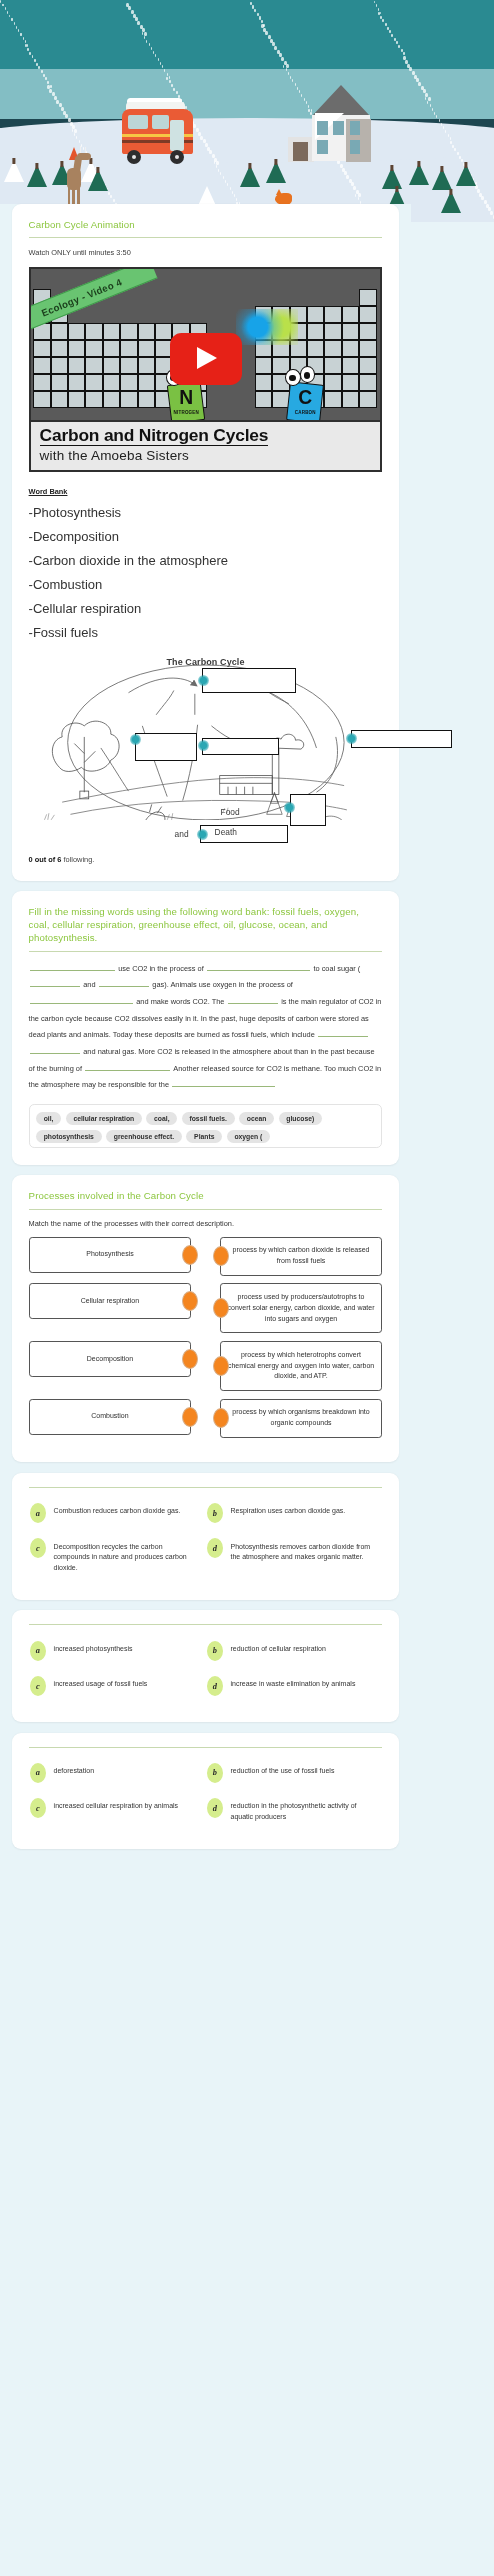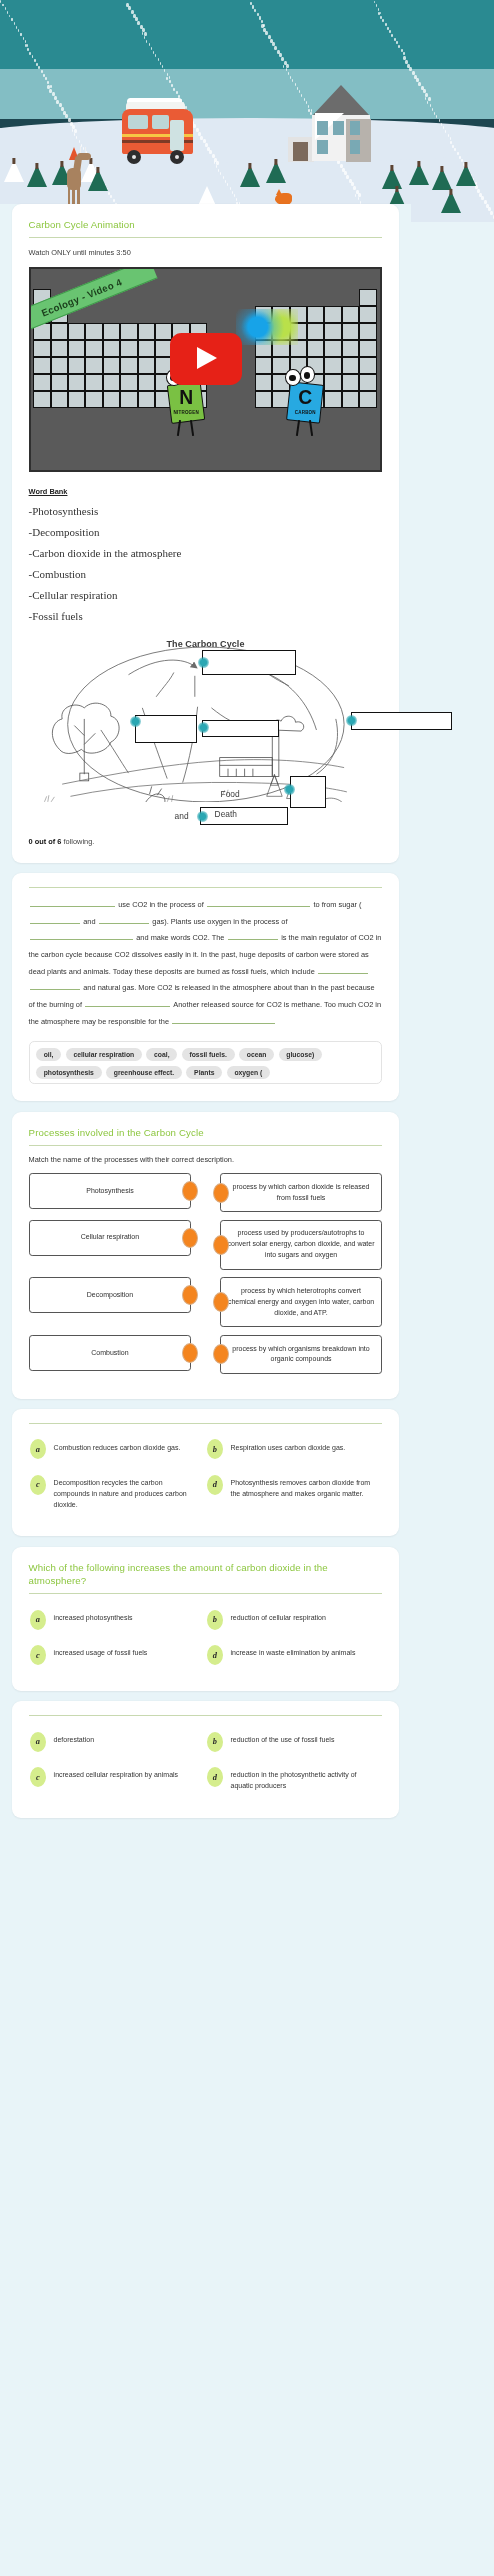--- a/index.html
+++ b/index.html
@@ -175,21 +175,21 @@
   .playbtn:after { content: ""; position: absolute; left: 27px; top: 14px;
              border-left: 20.6px solid #fff; border-top: 11.6px solid transparent; border-bottom: 11.6px solid transparent; }
   .vtitle { position: absolute; left: 0; right: 0; bottom: 0; height: 50px;
             background: #e9e9e9; border-top: 2.6px solid #2f2f2f; padding: 3.9px 9px; }
   .vtitle .l1 { font-size: 17.4px; font-weight: 700; color: #111; letter-spacing: -0.2px; line-height: 1.1;
                 border-bottom: 1.9px double #111; display: inline-block; padding-bottom: 0.6px;}
   .vtitle .l2 { font-size: 13.5px; color: #222; margin-top: 1.9px; letter-spacing: 0.2px;}
 
   
   .wb-title { font-size: 7.4px; font-weight: 700; color: #222; text-decoration: underline; margin: 15.5px 0 9px; }
-  .wb-item { font-size: 11px; color: #333; margin-bottom: 9px; font-family: Liberation Serif, serif; }
+  .wb-item { font-size: 13px; color: #333; margin-bottom: 9px; }
 
   
   .ccwrap { position: relative; width: 100%; height: 193px; margin-top: 14px; background: #fff; }
   .cctitle { position: absolute; left: 0; right: 0; top: 2.6px; text-align: center;
              font-size: 9px; font-weight: 700; color: #3a3a3a; letter-spacing: 0.1px; }
   .ccsvg { position: absolute; inset: 0; }
   .ccbox { position: absolute; background: #fff; border: 1.9px solid #111; }
   .ccdot { position: absolute; width: 11px; height: 11px; border-radius: 50%;
            background: radial-gradient(circle at 50% 50%, #2ba7b3 0 40%, rgba(43,167,179,.45) 70%, rgba(43,167,179,0) 100%); }
   .cclabel { position: absolute; font-size: 8.4px; color: #3a3a3a; }
@@ -715,20 +715,24 @@
           <div class="eye e2"></div>
         <div class="legs">
             <i></i>
             <i></i>
           </div>
       </div>
 
       <div class="ribbon">Ecology - Video 4</div>
       <div class="playbtn"></div>
 
+      <div class="vtitle">
+        <div class="l1">Carbon and Nitrogen Cycles</div>
+        <div class="l2">with the Amoeba Sisters</div>
+      </div>
     </div>
 
     <div class="wb-title">Word Bank</div>
     <div class="wb-item">-Photosynthesis</div>
     <div class="wb-item">-Decomposition</div>
     <div class="wb-item">-Carbon dioxide in the atmosphere</div>
     <div class="wb-item">-Combustion</div>
     <div class="wb-item">-Cellular respiration</div>
     <div class="wb-item">-Fossil fuels</div>
 
@@ -823,32 +827,33 @@
       <div class="cclabel" style="left:186px; top:173px;">Death</div>
       <div class="cclabel" style="left:146px; top:175px;">and</div>
     </div>
 
     <div class="completed">
       <b>0 out of 6</b><span> following.</span>
     </div>
   </div>
 
   <div class="card">
+    <div class="sec-title">Fill in the missing words using the following word bank: fossil fuels, oxygen, coal, cellular respiration, greenhouse effect, oil, glucose, ocean, and photosynthesis.</div>
     <hr class="sec-rule">
 
     <div class="para">
       <span class="blank w3"></span>
       <span>use CO2 in the process of</span>
       <span class="blank w4"></span>
-      <span>to from sugar</span>
+      <span>to coal sugar</span>
       <span>(</span>
       <span class="blank w5"></span>
       <span>and</span>
       <span class="blank w5"></span>
-      <span>gas). Plants use oxygen in the process</span>
+      <span>gas). Animals use oxygen in the process</span>
       <span>of</span>
       <span class="blank w4"></span>
       <span>and make words CO2. The</span>
       <span class="blank w5"></span>
       <span>is</span>
       <span>the main regulator of CO2 in the carbon cycle because CO2 dissolves easily</span>
       <span>in it. In the past, huge deposits of carbon were stored as dead plants and</span>
       <span>animals. Today these deposits are burned as fossil fuels, which include</span>
       <span class="blank w5"></span>
       <span class="blank w5"></span>
@@ -940,21 +945,20 @@
         <span class="txt">Decomposition recycles the carbon compounds in nature and produces carbon dioxide.</span>
       </div>
       <div class="opt">
         <span class="bub">d</span>
         <span class="txt">Photosynthesis removes carbon dioxide from the atmosphere and makes organic matter.</span>
       </div>
     </div>
   </div>
 
   <div class="card">
-    <div class="sec-title">Which of the following increases the amount of carbon dioxide in the atmosphere?</div>
     <hr class="sec-rule">
     <div class="opt-grid">
       <div class="opt">
         <span class="bub">a</span>
         <span class="txt">increased photosynthesis</span>
       </div>
       <div class="opt">
         <span class="bub">b</span>
         <span class="txt">reduction of cellular respiration</span>
       </div>

